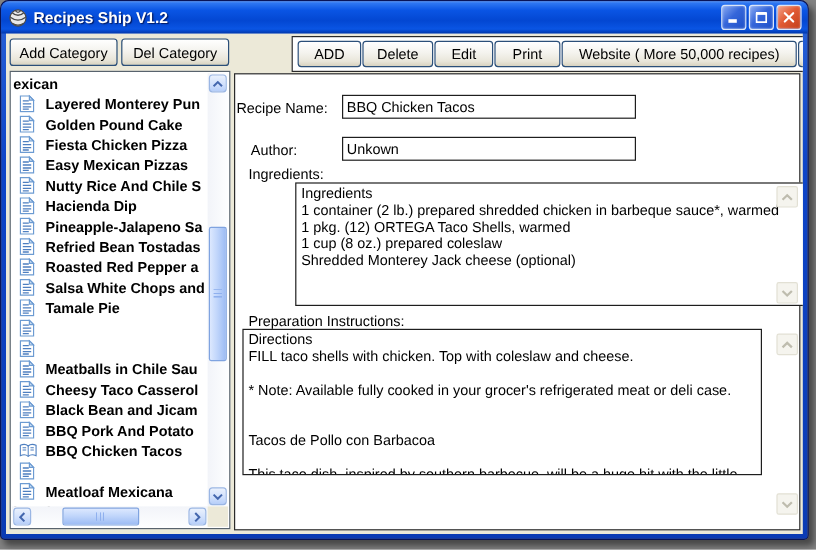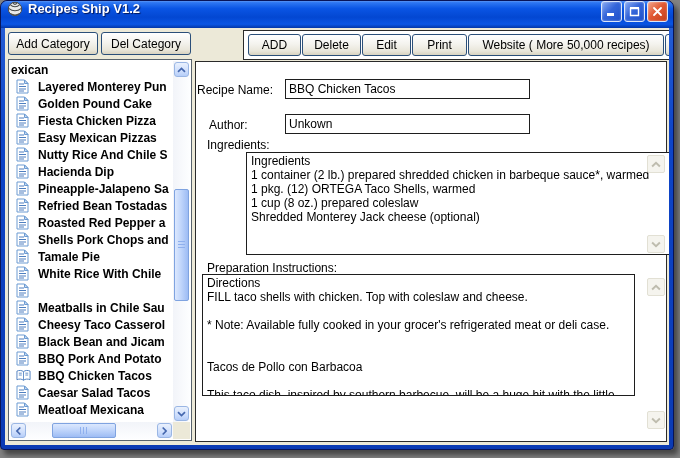--- a/index.html
+++ b/index.html
@@ -10,21 +10,21 @@
     position:absolute; left:0; top:0; width:674px; height:450px;
     background:linear-gradient(180deg,#2A63D8,#0E45C8 30%,#0B3BB4);
     border:1px solid #081457;
     border-radius:7px 7px 4px 4px;
     box-shadow:4px 5px 5px rgba(0,0,0,.45);
     display:flex; flex-direction:column;
   }
 
   
   .titlebar {
-    height:27px; flex:0 0 27px; display:flex; 
+    height:27px; flex:0 0 27px; display:flex; align-items:center;
     padding:0 5px 0 6px; border-radius:7px 7px 0 0;
     background:linear-gradient(180deg,#5A96F5 0%,#2E77F2 6%,#0A55E4 28%,#0347D2 60%,#0A55E4 86%,#0236A8 100%);
   }
   .app-icon { width:16px; height:16px; margin-right:5px; flex:0 0 16px; }
   .title-text {
     color:#fff; font-size:13px; font-weight:bold; flex:1;
     text-shadow:1px 1px 1px rgba(0,10,60,.8); white-space:nowrap; overflow:hidden;
   }
   .win-btns { display:flex; gap:2px; }
   .win-btn {
@@ -288,21 +288,21 @@
           </div>
           <div class="tree-row recipe">
             <span class="icon-wrap">
               <svg class="doc-icon" width="13" height="15" viewBox="0 0 13 15">
                 <path d="M1 1 h7.5 l3.5 3.5 V14 H1 Z" fill="#fff" stroke="#6C9BD2"></path>
                 <path d="M8.5 1 L12 4.5 H8.5 Z" fill="#CBDFF5" stroke="#6C9BD2"></path>
                 <path d="M3 5 h5 M3 7.5 h7 M3 10 h7 M3 12 h5" stroke="#4E7FC0" stroke-width="1.1"></path>
               </svg>
 
             </span>
-            <span class="row-label">Shells Pork Chops and</span>
+            <span class="row-label">Salsa White Chops and</span>
           </div>
           <div class="tree-row recipe">
             <span class="icon-wrap">
               <svg class="doc-icon" width="13" height="15" viewBox="0 0 13 15">
                 <path d="M1 1 h7.5 l3.5 3.5 V14 H1 Z" fill="#fff" stroke="#6C9BD2"></path>
                 <path d="M8.5 1 L12 4.5 H8.5 Z" fill="#CBDFF5" stroke="#6C9BD2"></path>
                 <path d="M3 5 h5 M3 7.5 h7 M3 10 h7 M3 12 h5" stroke="#4E7FC0" stroke-width="1.1"></path>
               </svg>
 
             </span>
@@ -310,21 +310,20 @@
           </div>
           <div class="tree-row recipe">
             <span class="icon-wrap">
               <svg class="doc-icon" width="13" height="15" viewBox="0 0 13 15">
                 <path d="M1 1 h7.5 l3.5 3.5 V14 H1 Z" fill="#fff" stroke="#6C9BD2"></path>
                 <path d="M8.5 1 L12 4.5 H8.5 Z" fill="#CBDFF5" stroke="#6C9BD2"></path>
                 <path d="M3 5 h5 M3 7.5 h7 M3 10 h7 M3 12 h5" stroke="#4E7FC0" stroke-width="1.1"></path>
               </svg>
 
             </span>
-            <span class="row-label">White Rice With Chile</span>
           </div>
           <div class="tree-row recipe">
             <span class="icon-wrap">
               <svg class="doc-icon" width="13" height="15" viewBox="0 0 13 15">
                 <path d="M1 1 h7.5 l3.5 3.5 V14 H1 Z" fill="#fff" stroke="#6C9BD2"></path>
                 <path d="M8.5 1 L12 4.5 H8.5 Z" fill="#CBDFF5" stroke="#6C9BD2"></path>
                 <path d="M3 5 h5 M3 7.5 h7 M3 10 h7 M3 12 h5" stroke="#4E7FC0" stroke-width="1.1"></path>
               </svg>
 
             </span>
@@ -385,21 +384,20 @@
           </div>
           <div class="tree-row recipe">
             <span class="icon-wrap">
               <svg class="doc-icon" width="13" height="15" viewBox="0 0 13 15">
                 <path d="M1 1 h7.5 l3.5 3.5 V14 H1 Z" fill="#fff" stroke="#6C9BD2"></path>
                 <path d="M8.5 1 L12 4.5 H8.5 Z" fill="#CBDFF5" stroke="#6C9BD2"></path>
                 <path d="M3 5 h5 M3 7.5 h7 M3 10 h7 M3 12 h5" stroke="#4E7FC0" stroke-width="1.1"></path>
               </svg>
 
             </span>
-            <span class="row-label">Caesar Salad Tacos</span>
           </div>
           <div class="tree-row recipe">
             <span class="icon-wrap">
               <svg class="doc-icon" width="13" height="15" viewBox="0 0 13 15">
                 <path d="M1 1 h7.5 l3.5 3.5 V14 H1 Z" fill="#fff" stroke="#6C9BD2"></path>
                 <path d="M8.5 1 L12 4.5 H8.5 Z" fill="#CBDFF5" stroke="#6C9BD2"></path>
                 <path d="M3 5 h5 M3 7.5 h7 M3 10 h7 M3 12 h5" stroke="#4E7FC0" stroke-width="1.1"></path>
               </svg>
 
             </span>

